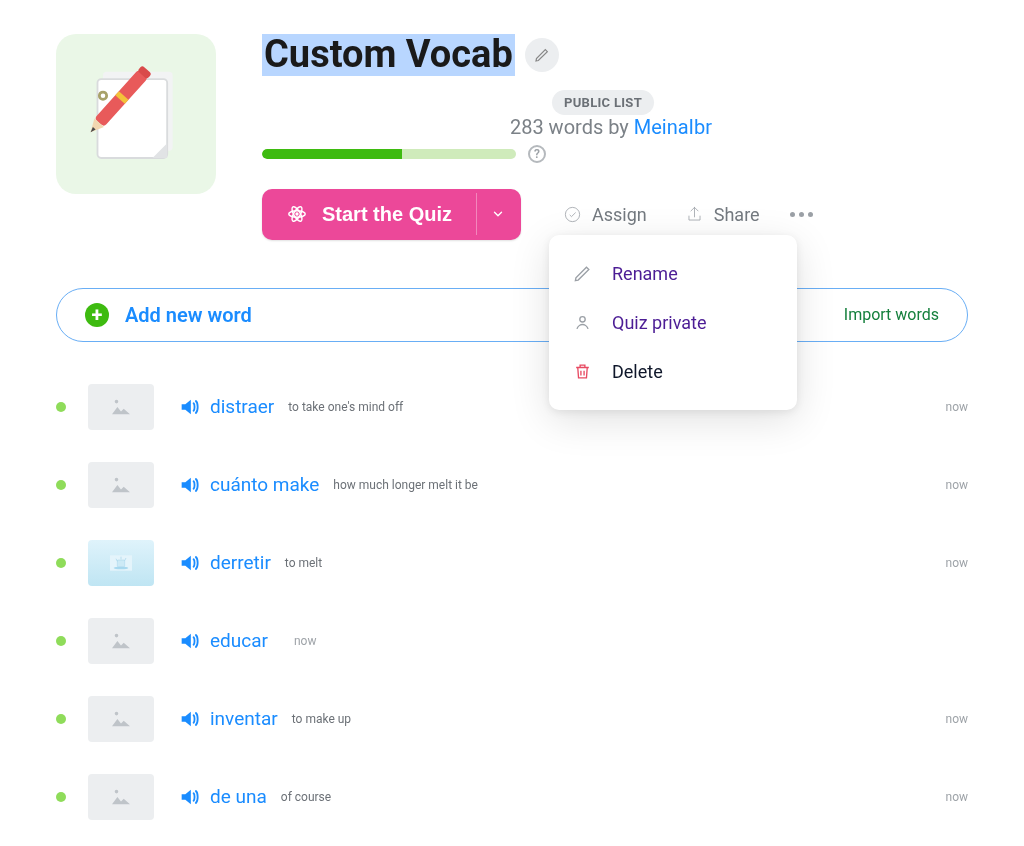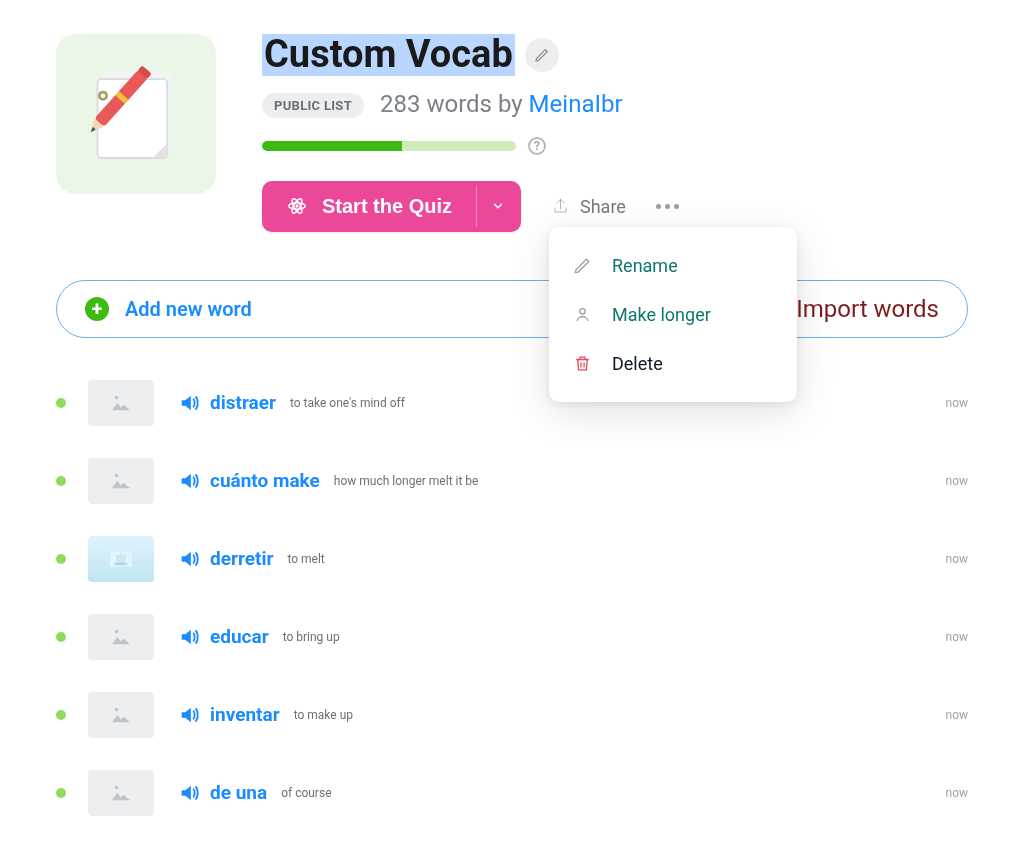--- a/index.html
+++ b/index.html
@@ -51,33 +51,33 @@
     margin-left: 10px;
     background: #eceef0;
     border-radius: 50%;
     display: flex;
     align-items: center;
     justify-content: center;
     cursor: pointer;
   }
   .title-edit svg { width: 16px; height: 16px; stroke: #888; fill: none; }
 
-  .meta-row { display: flex; align-items: flex-end; margin-bottom: 19px; }
+  .meta-row { display: flex; align-items: center; margin-bottom: 6px; flex-direction: column; }
   .badge {
     background: #eceef0;
     color: #6b7076;
     font-size: 13px;
     font-weight: 700;
     padding: 5px 12px;
     border-radius: 999px;
     letter-spacing: 0.3px;
   }
   .word-count {
     margin-left: 16px;
-    font-size: 24px;
+    font-size: 20px;
     color: #7b8187;
   }
   .author-link {
     color: #1a8cff;
     text-decoration: none;
     cursor: pointer;
   }
 
   .progress-row { display: flex; align-items: center; margin-bottom: 26px; }
   .progress-bar {
@@ -169,21 +169,21 @@
     box-shadow: 0 10px 40px rgba(0,0,0,0.12), 0 2px 8px rgba(0,0,0,0.08);
     padding: 14px 0;
     z-index: 50;
   }
   .dropdown-item {
     display: flex;
     align-items: center;
     padding: 14px 24px;
     cursor: pointer;
     font-size: 18px;
-    color: #0f766e;
+    color: #4c1d95;
   }
   .dropdown-item svg { width: 19px; height: 19px; margin-right: 20px; stroke: #9ba0a6; fill: none; stroke-width: 1.7; }
   .dropdown-item.delete svg { stroke: #e84a62; }
   .dropdown-item.delete { color: #0f172a; }
 
   
   .addbar {
     margin: 30px 56px 26px 56px;
     border: 1px solid #69aef5;
     border-radius: 999px;
@@ -202,22 +202,22 @@
   .addword-plus {
     width: 24px; height: 24px;
     background: #3ebb10;
     border-radius: 50%;
     color: #fff;
     display: flex; align-items: center; justify-content: center;
     margin-right: 16px;
     font-weight: 700;
   }
   .importwords {
-    color: #7f1d1d;
-    font-size: 24px;
+    color: #15803d;
+    font-size: 16px;
     cursor: pointer;
     margin-left: 28px;
   }
 
   
   .wordlist { padding: 0 56px; }
   .word-row {
     display: flex;
     align-items: center;
     padding: 16px 0;
@@ -244,21 +244,21 @@
     overflow: hidden;
   }
   .speaker {
     cursor: pointer;
     margin-right: 10px;
     display:flex; align-items:center;
   }
   .speaker svg { width: 22px; height: 22px; fill: #1a8cff; }
   .word-name {
     color: #1a8cff;
-    font-weight: 700;
+    font-weight: 400;
     font-size: 19px;
     cursor: pointer;
     margin-right: 14px;
   }
   .word-def {
     color: #6c7177;
     font-size: 12px;
     flex: 1;
   }
   .word-time {
@@ -330,20 +330,27 @@
           </svg>
           <span>Start the Quiz</span>
         </button>
         <button class="quiz-btn-caret">
           <svg viewBox="0 0 24 24">
               <path d="M6 9l6 6 6-6" fill="none" stroke="#fff" stroke-width="2.4" stroke-linecap="round" stroke-linejoin="round"></path>
             </svg>
         </button>
       </div>
 
+      <div class="secondary-action sa-assign">
+        <svg viewBox="0 0 24 24">
+            <circle cx="12" cy="12" r="9"></circle>
+            <path d="M8.5 12.5l2.2 2.2L16 9.5"></path>
+          </svg>
+        <span>Assign</span>
+      </div>
 
       <div class="secondary-action sa-share">
         <svg viewBox="0 0 24 24">
             <path d="M12 3v12M7.5 7.5L12 3l4.5 4.5M5 14v5h14v-5" stroke-linecap="round" stroke-linejoin="round"></path>
           </svg>
         <span>Share</span>
       </div>
 
       <div class="more-btn">
         <span class="more-dot"></span>
@@ -356,21 +363,21 @@
           <svg viewBox="0 0 24 24">
               <path d="M3 21l3.5-.7L20 7l-3-3L3.7 17.5 3 21z"></path>
             </svg>
           <span>Rename</span>
         </div>
         <div class="dropdown-item">
           <svg viewBox="0 0 24 24">
               <circle cx="12" cy="8" r="3.4"></circle>
               <path d="M5 20c1-4 5-5.5 7-5.5s6 1.5 7 5.5"></path>
             </svg>
-          <span>Make longer</span>
+          <span>Quiz private</span>
         </div>
         <div class="dropdown-item delete">
           <svg viewBox="0 0 24 24">
               <path d="M4 7h16M9 7V4h6v3M6 7l1 13h10l1-13M10 11v6M14 11v6"></path>
             </svg>
           <span>Delete</span>
         </div>
       </div>
     </div>
   </div>
@@ -453,21 +460,20 @@
         </svg>
     </div>
     <span class="speaker">
       <svg viewBox="0 0 24 24">
           <path d="M4 9v6h4l6 5V4L8 9H4z"></path>
           <path d="M17 8c1.4 1.1 1.4 6.9 0 8" fill="none" stroke="#1a8cff" stroke-width="2" stroke-linecap="round"></path>
           <path d="M19.5 5.5c2.6 2.2 2.6 10.8 0 13" fill="none" stroke="#1a8cff" stroke-width="2" stroke-linecap="round"></path>
         </svg>
     </span>
     <a class="word-name">educar</a>
-    <span class="word-def">to bring up</span>
     <span class="word-time">now</span>
   </div>
 
   <div class="word-row">
     <span class="status-dot"></span>
     <div class="thumb">
       <svg viewBox="0 0 24 20">
           <path d="M2 18l6-8 4 5 3-3 7 6H2zM7 6a2 2 0 100-4 2 2 0 000 4z"></path>
         </svg>
     </div>

